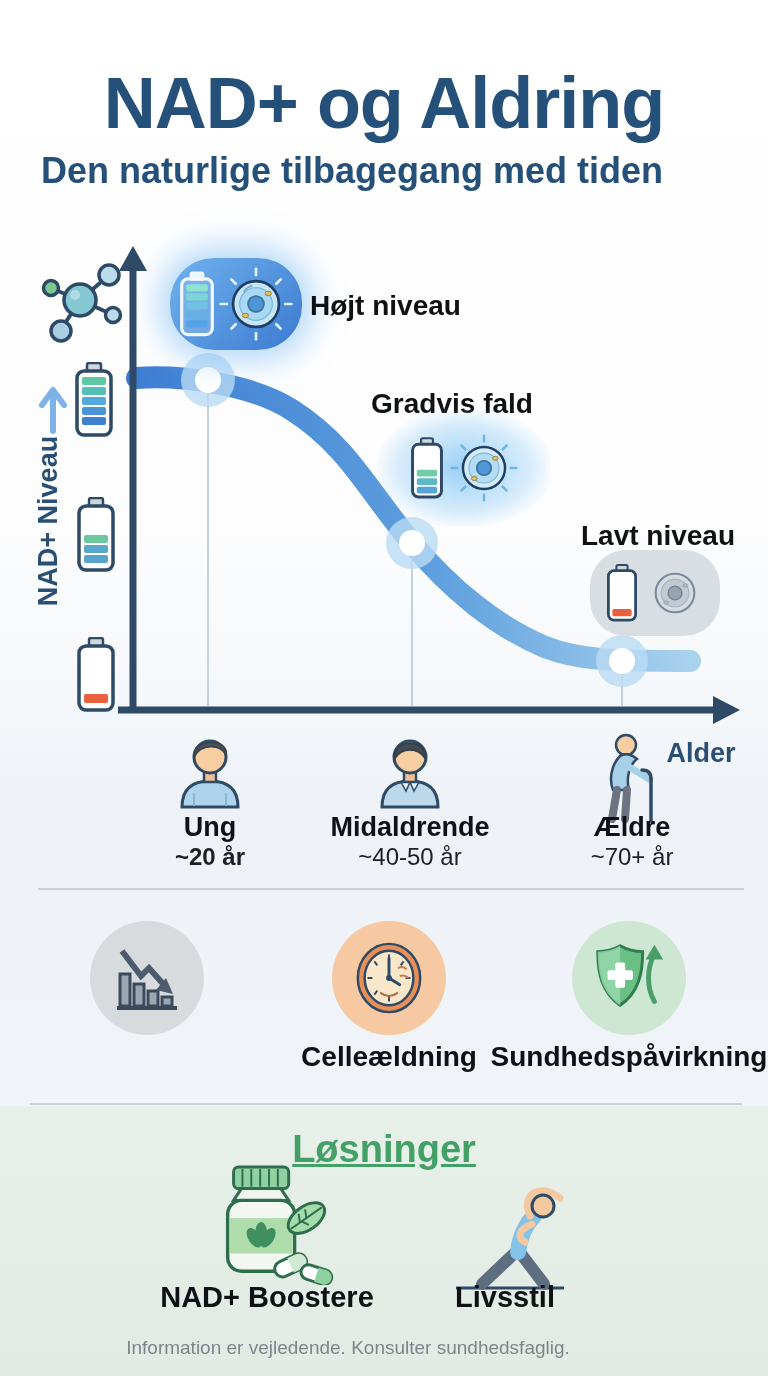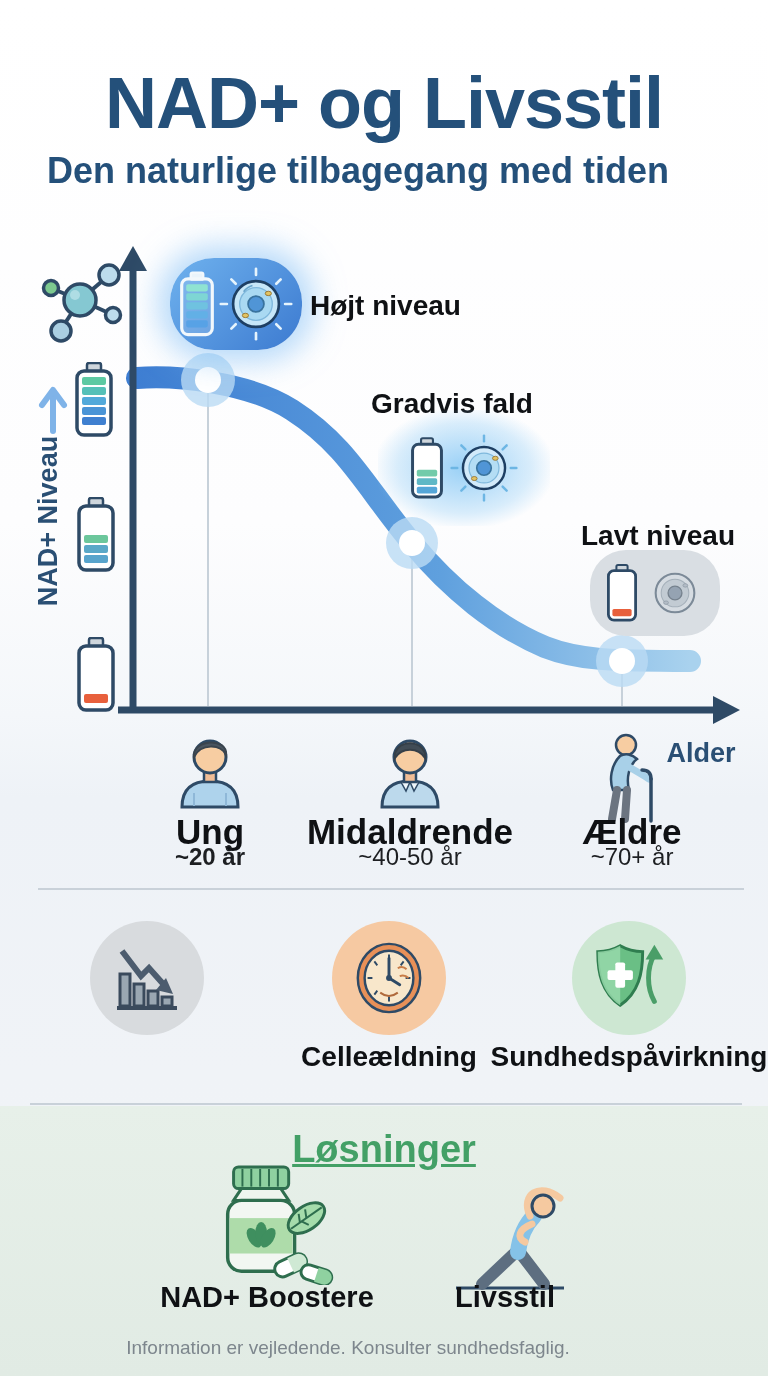--- a/index.html
+++ b/index.html
@@ -4,55 +4,55 @@
 <style>
   html,body{margin:0;padding:0;}
   body{font-family:"Liberation Sans","DejaVu Sans",sans-serif;}
   #canvas{position:relative;width:768px;height:1376px;overflow:hidden;
     background:linear-gradient(180deg,#ffffff 0%,#fdfdfe 38%,#f4f7fa 52%,#eef2f7 58%,#f0f3f7 78%,#f1f4f7 100%);}
   .abs{position:absolute;}
   .ctr{transform:translateX(-50%);}
   .nowrap{white-space:nowrap;}
 
   .title{width:768px;text-align:center;top:62px;left:0;font-size:72px;font-weight:bold;color:#24507a;letter-spacing:-1px;}
-  .subtitle{width:704px;text-align:center;top:150px;left:0;font-size:36px;font-weight:bold;color:#24507a;padding-left:6px;}
+  .subtitle{width:704px;text-align:center;top:150px;left:0;font-size:36px;font-weight:bold;color:#24507a;}
 
   .stage-lbl{font-size:28px;font-weight:bold;color:#0f1114;}
   .axis-lbl{font-size:27px;font-weight:bold;color:#2a4f74;}
 
   .badge-blue{left:170px;top:18px;width:132px;height:92px;border-radius:44px;
     background:linear-gradient(135deg,#6fb2ee 0%,#3c7ad0 100%);
     box-shadow:0 0 30px 12px rgba(125,190,245,.55);
     display:flex;align-items:center;justify-content:center;gap:4px;}
   .badge-glow{left:378px;top:170px;width:172px;height:116px;
     background:radial-gradient(ellipse at center,rgba(148,206,246,.95) 0%,rgba(148,206,246,.35) 55%,rgba(148,206,246,0) 75%);
     display:flex;align-items:center;justify-content:center;gap:6px;}
   .badge-gray{left:590px;top:310px;width:130px;height:86px;border-radius:36px;background:#d9dee3;
     display:flex;align-items:center;justify-content:center;gap:8px;}
 
-  .age-name{font-size:35px;font-weight:bold;color:#0f1114;}
+  .age-name{font-size:27px;font-weight:bold;color:#0f1114;}
   .age-years{font-size:24px;color:#1d1f22;}
 
   .divider{height:2px;background:#c9d1d9;}
 
   .fx-circle{width:114px;height:114px;border-radius:50%;display:flex;align-items:center;justify-content:center;}
   .fx-gray{background:#d8dbde;} .fx-orange{background:#f6c9a2;} .fx-green{background:#cde7d2;}
   .fx-lbl{font-size:28px;font-weight:bold;color:#0f1114;}
 
   .solutions-bg{left:0;top:1106px;width:768px;height:270px;background:linear-gradient(180deg,#e7f0e9,#e1ebe4);}
   .sol-title{width:768px;left:0;top:1128px;text-align:center;font-size:38px;font-weight:bold;color:#43a066;text-decoration:underline;}
   .sol-lbl{font-size:29px;font-weight:bold;color:#0f1114;}
   .footer-txt{width:696px;left:0;top:1337px;text-align:center;font-size:19px;color:#7d868d;}
 </style>
 </head>
 <body>
 
 <div id="canvas">
 
-  <div class="abs title nowrap">NAD+ og Livsstil</div>
+  <div class="abs title nowrap">NAD+ og Aldring</div>
   <div class="abs subtitle nowrap">Den naturlige tilbagegang med tiden</div>
 
   <div class="abs" style="left:0;top:240px;width:768px;height:660px;">
 
     <svg class="abs" style="left:0;top:0;" width="768" height="660" viewBox="0 0 768 660">
       <defs>
         <linearGradient id="curveGrad" gradientUnits="userSpaceOnUse" x1="136" y1="0" x2="690" y2="0">
           <stop offset="0" stop-color="#3e7ed2"></stop>
           <stop offset="0.55" stop-color="#5fa0de"></stop>
           <stop offset="1" stop-color="#a9d2ee"></stop>

